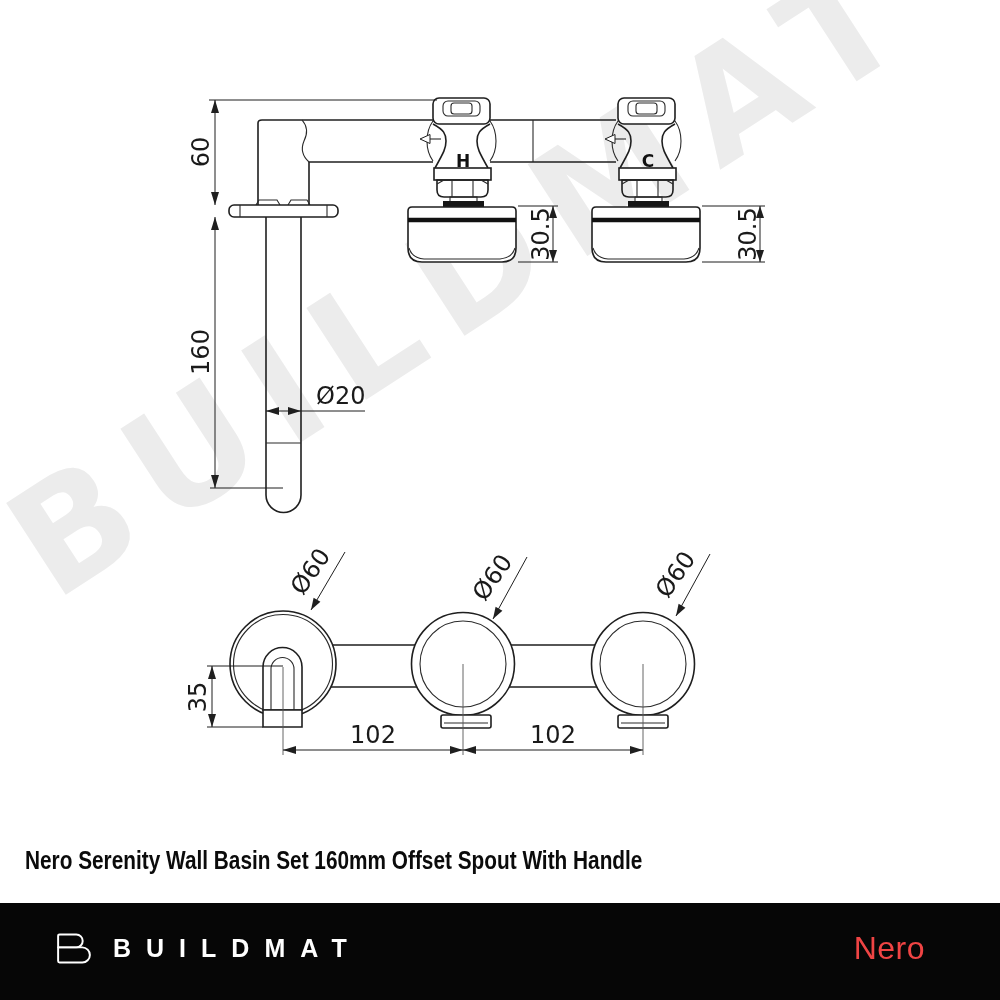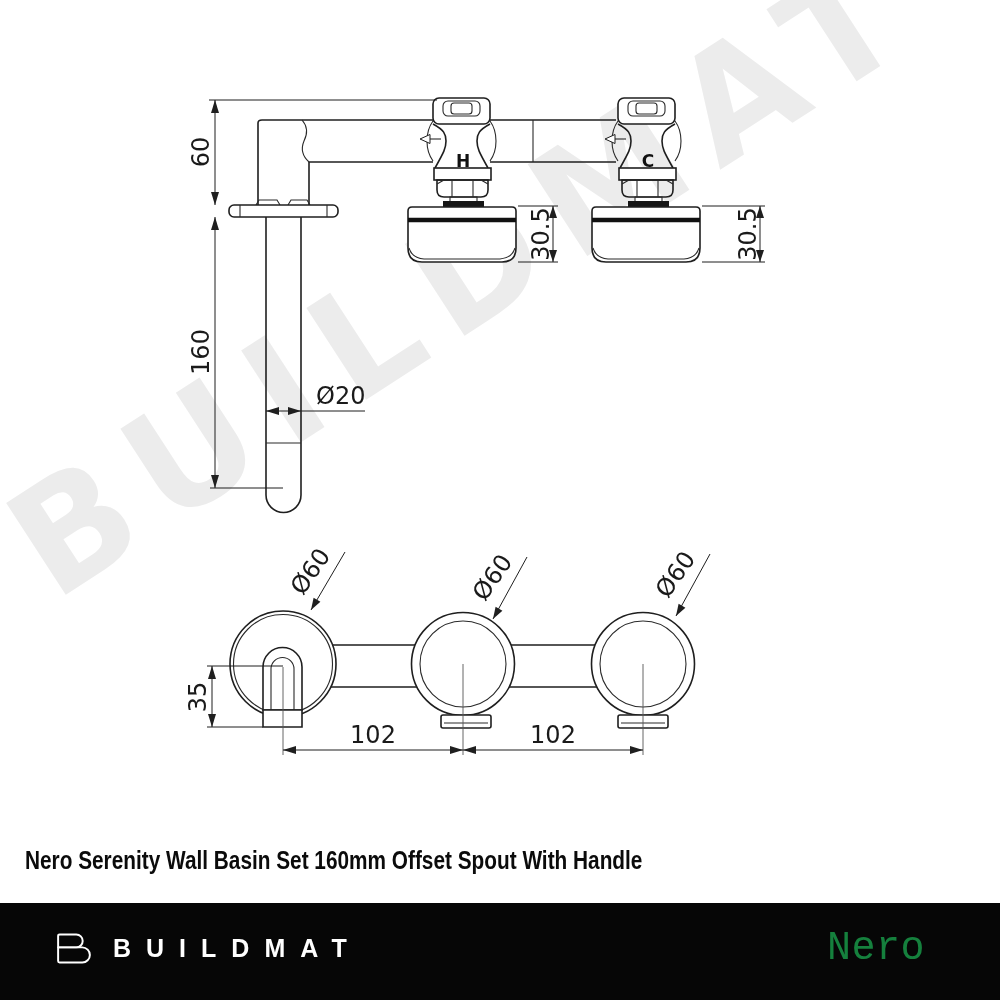--- a/index.html
+++ b/index.html
@@ -8,21 +8,21 @@
   .drawing-svg{position:absolute;left:0;top:0;}
   .product-title{position:absolute;left:25px;top:845px;font-family:"Liberation Sans",sans-serif;
                  font-size:26px;font-weight:700;color:#0b0b0b;white-space:nowrap;
                  transform:scaleX(0.8);transform-origin:left top;letter-spacing:0px;}
   .footer{position:absolute;left:0;top:903px;width:1000px;height:97px;background:#060606;
           display:flex;align-items:center;justify-content:space-between;
           box-sizing:border-box;padding:0 75px 6px 55px;}
   .footer-left{display:flex;align-items:center;}
   .brand-text{color:#fff;font-family:"Liberation Sans",sans-serif;font-size:25px;font-weight:700;
               letter-spacing:15px;margin-left:20px;white-space:nowrap;}
-  .nero-text{color:#15803d;font-family:Liberation Mono, monospace;font-size:40px;font-weight:400;
+  .nero-text{color:#ef4444;font-family:Liberation Sans, sans-serif;font-size:32px;font-weight:400;
              letter-spacing:0.5px;white-space:nowrap;}
   .lw{stroke:#1f1f1f;stroke-width:1.6;fill:none;}
   .lwf{stroke:#1f1f1f;stroke-width:1.6;fill:#fff;}
   .thin{stroke:#2a2a2a;stroke-width:1.1;fill:none;}
   .dim{stroke:#1f1f1f;stroke-width:1;fill:none;}
   .cl{stroke:#555;stroke-width:0.9;fill:none;}
   .arr{fill:#1f1f1f;stroke:none;}
   .dtx{fill:#1a1a1a;font-size:24px;}
   .hc{fill:#111;font-size:17px;font-weight:700;}
   .wm{fill:#ececec;font-weight:600;}

